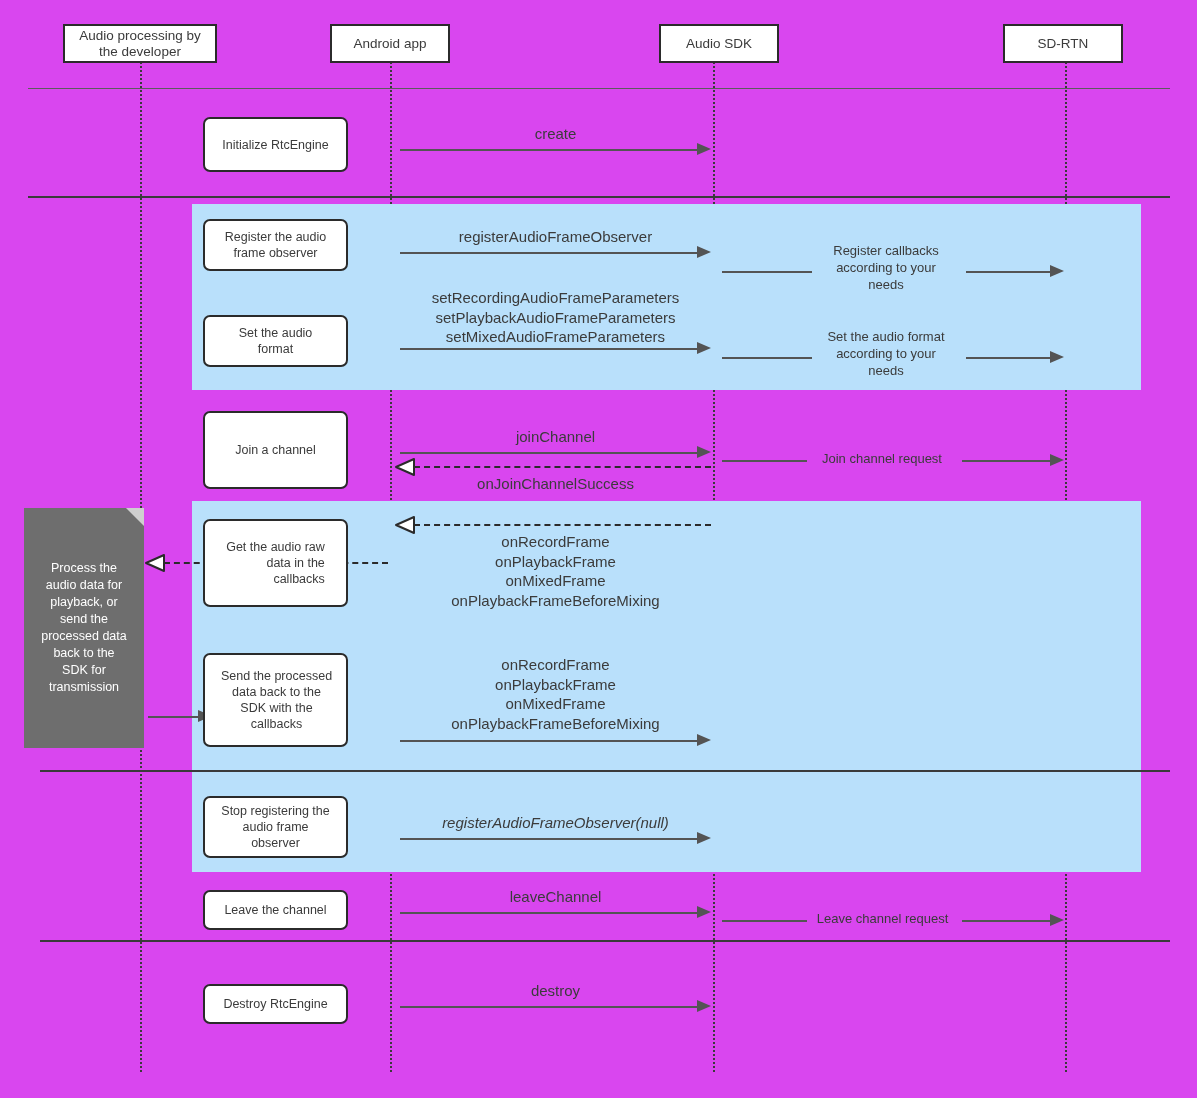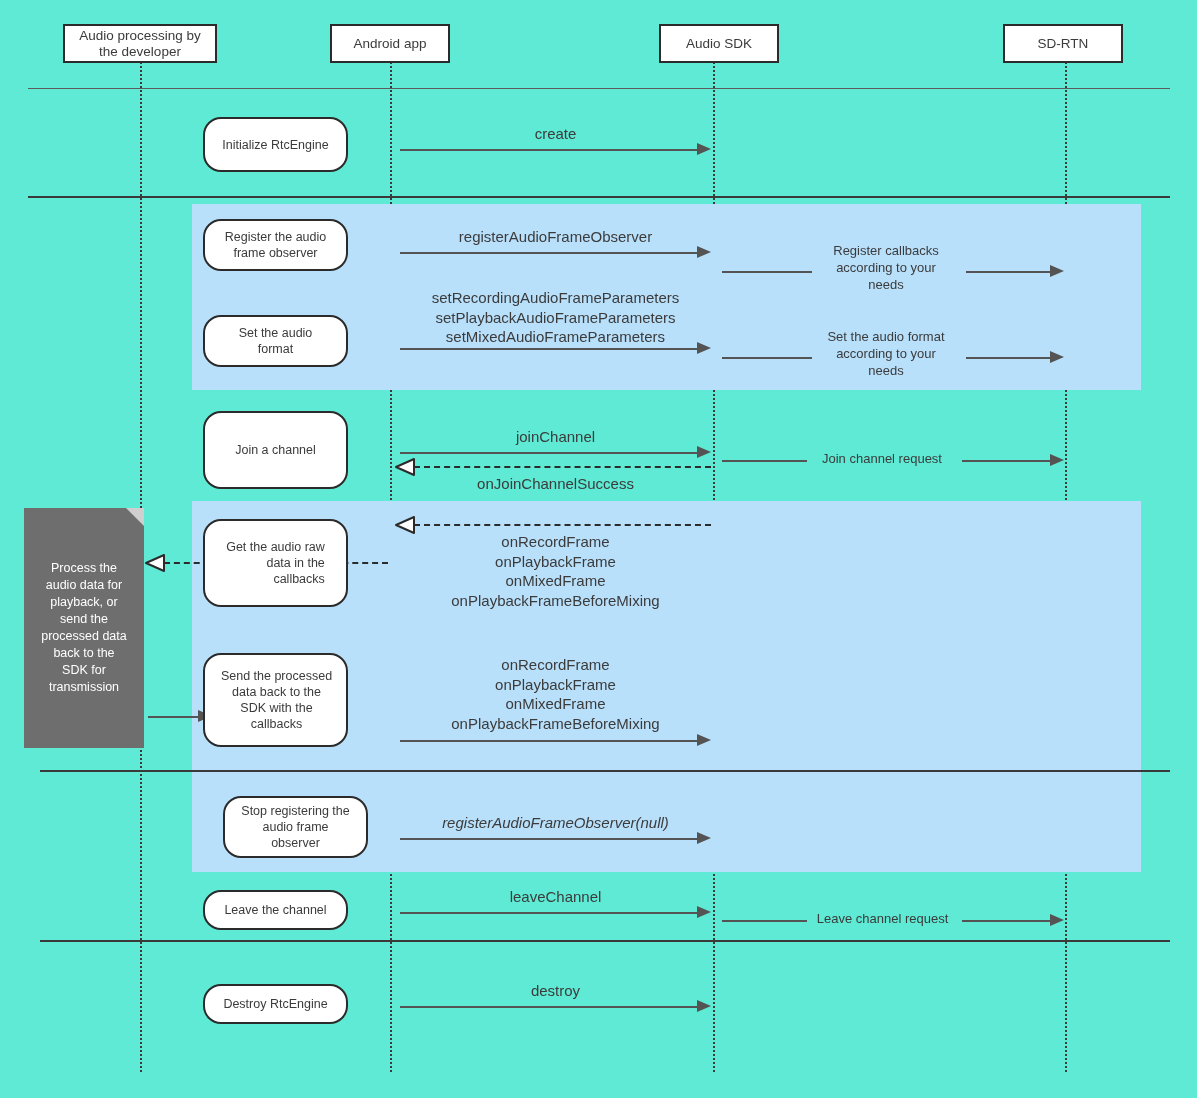--- a/index.html
+++ b/index.html
@@ -1,21 +1,21 @@
 <!DOCTYPE html>
 <html><head>
 <meta charset="utf-8">
 <style>
   html, body { margin:0; padding:0; background:#ffffff; }
   body { font-family:"Liberation Sans", sans-serif; }
   #canvas {
     position:relative;
     width:1197px;
     height:1098px;
-    background:#5eead4;
+    background:#d946ef;
     overflow:hidden;
   }
   .lifeline {
     position:absolute;
     width:0;
     border-left:2px dotted #3a3a3a;
     top:62px;
     height:1010px;
   }
   .actor-box {
@@ -41,21 +41,21 @@
     position:absolute;
     height:0;
     border-top:2px solid #3a3a3a;
     z-index:4;
   }
   .sep.thin { border-top:1.5px solid #5c5c5c; }
   .step-box {
     position:absolute;
     box-sizing:border-box;
     border:2px solid #2b2b2b;
-    border-radius:18px;
+    border-radius:7px;
     background:#ffffff;
     display:flex;
     align-items:center;
     justify-content:center;
     text-align:center;
     color:#3b3b3b;
     font-size:12.5px;
     line-height:16px;
     padding:2px 6px;
     z-index:5;
@@ -281,21 +281,21 @@
   </div>
   <div class="msg" style="left:400px; top:740px; width:311px;">
     <div class="line" style="width:297px;"></div>
     <div class="head-r" style="left:297px;"></div>
   </div>
   <div class="label" style="left:400px; top:655px; width:311px;">onRecordFrame
 onPlaybackFrame
 onMixedFrame
 onPlaybackFrameBeforeMixing</div>
 
-  <div class="step-box" style="left:203px; top:796px; width:145px; height:62px;margin-left:20px;">
+  <div class="step-box" style="left:203px; top:796px; width:145px; height:62px;">
     <span style="white-space:pre-line;">Stop registering the
 audio frame
 observer</span>
   </div>
   <div class="msg" style="left:400px; top:838px; width:311px;">
     <div class="line" style="width:297px;"></div>
     <div class="head-r" style="left:297px;"></div>
   </div>
   <div class="label" style="left:398px; top:813px; width:315px;font-style:italic;">registerAudioFrameObserver(null)</div>
 

